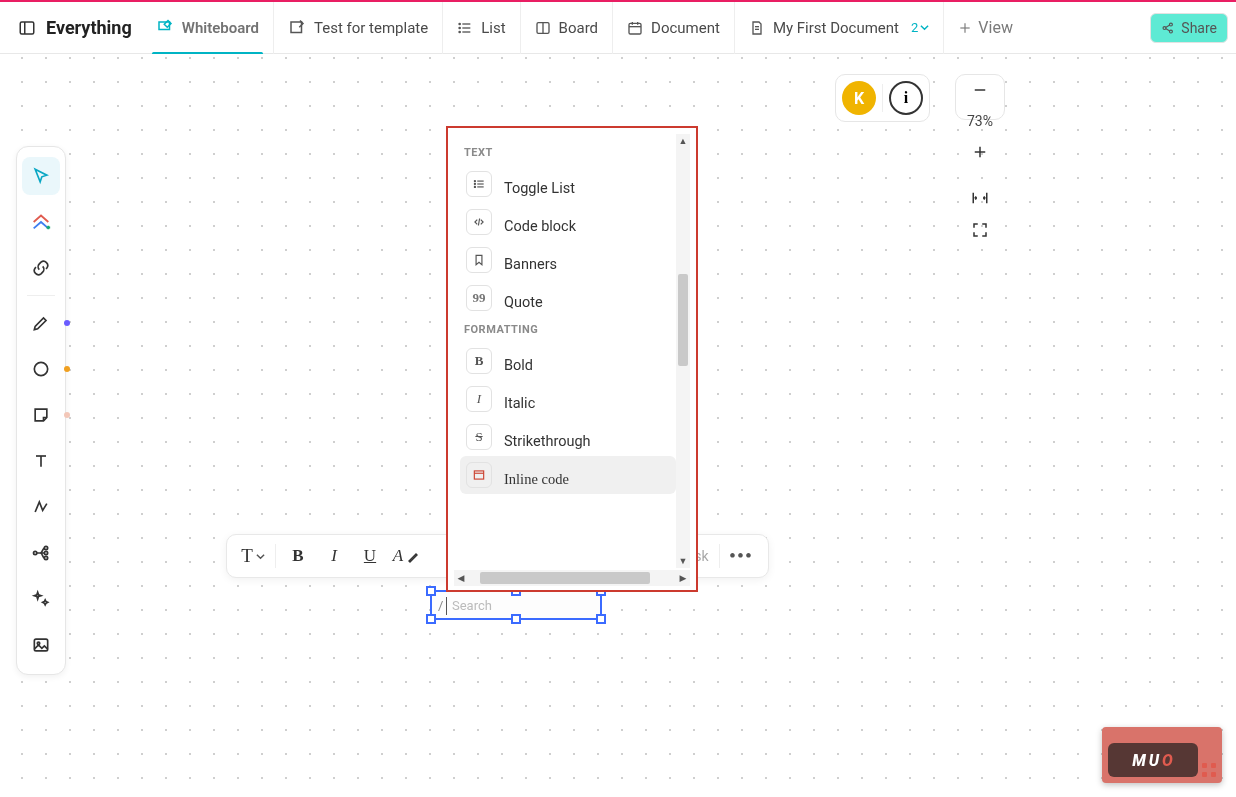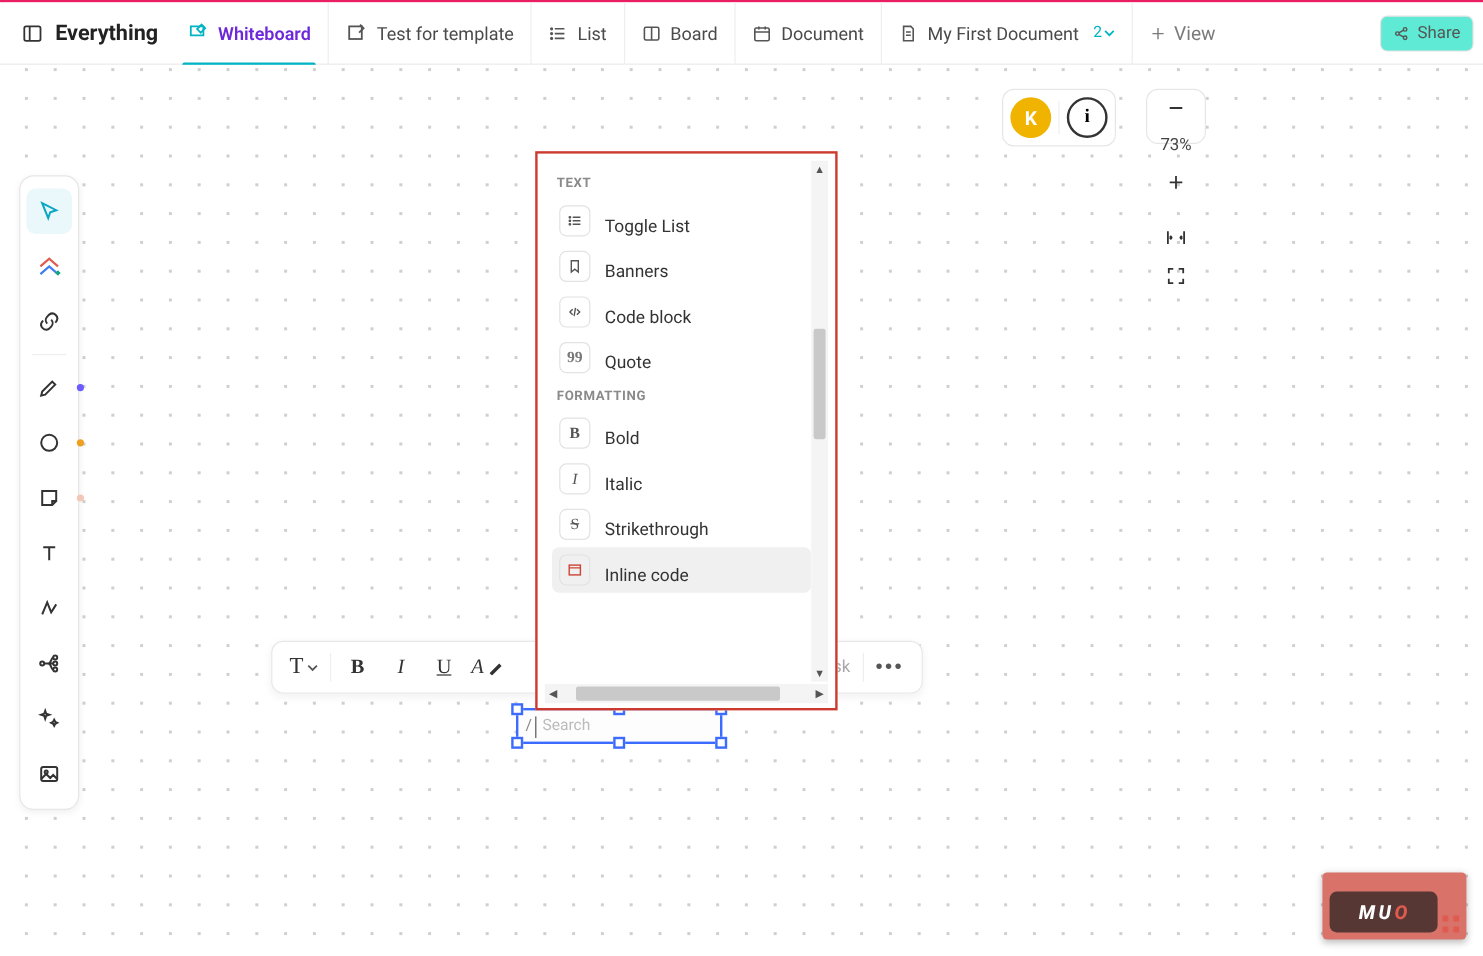--- a/index.html
+++ b/index.html
@@ -7,21 +7,21 @@
 
 
 .outer-frame { position:absolute; inset:0; border:1px solid #d0d0d0; border-radius:6px; }
 .top-pink { position:absolute; top:0; left:0; right:0; height:2px; background:#e91e63; }
 
 
 .tabbar { position:absolute; top:2px; left:0; right:0; height:52px; background:#fff; border-bottom:1px solid #e8e8e8; display:flex; align-items:center; padding:0 8px; }
 .title-everything { display:flex; align-items:center; gap:10px; font-weight:700; font-size:18px; color:#222; padding:0 10px; }
 .tab { display:flex; align-items:center; gap:8px; padding:0 14px; height:52px; font-size:15px; color:#4a4a4a; cursor:pointer; border-right:1px solid #eee; position:relative; }
 .tab:first-of-type { border-left:1px solid #eee; }
-.tab.active { color:#6d28d9; font-weight:600; }
+.tab.active { color:#737373; font-weight:600; }
 .tab.active::after { content:""; position:absolute; left:10px; right:10px; bottom:-1px; height:3px; background:#00b4c4; border-radius:2px; }
 .badge2 { color:#00b4c4; font-size:13px; margin-left:4px; display:flex; align-items:center; gap:2px; }
 .add-view { display:flex; align-items:center; gap:6px; color:#7a7a7a; padding:0 14px; }
 .share-btn { margin-left:auto; border:1px solid #e2e2e2; border-radius:6px; padding:6px 10px; display:flex; align-items:center; gap:6px; font-size:14px; color:#555; background:#5eead4; }
 
 
 .canvas { position:absolute; top:54px; left:0; right:0; bottom:0; background:#fff; background-image: radial-gradient(#cfcfcf 1.2px, transparent 1.2px); background-size:24px 24px; background-position: 10px 16px; }
 
 
 .left-tools { position:absolute; top:146px; left:16px; width:50px; background:#fff; border:1px solid #e6e6e6; border-radius:12px; box-shadow:0 2px 6px rgba(0,0,0,.06); display:flex; flex-direction:column; align-items:center; padding:6px 0; }
@@ -55,21 +55,21 @@
 .fmt-sep { width:1px; height:24px; background:#eee; margin:0 4px; }
 .task-pill { display:flex; align-items:center; gap:6px; color:#a7a7a7; padding:0 6px; font-size:14px; }
 .more-dots { letter-spacing:2px; font-weight:700; color:#555; }
 
 
 .popup-wrap { position:absolute; left:446px; top:126px; width:252px; height:466px; border:2px solid #cc3a2f; background:#fff; }
 .popup-inner { position:absolute; inset:6px 6px 22px 6px; background:#fff; display:flex; }
 .menu-col { flex:1; overflow:hidden; padding:6px 0 0 6px; }
 .menu-head { font-size:11px; font-weight:700; color:#8a8a8a; letter-spacing:.5px; padding:6px 4px 6px 4px; }
 .menu-item { display:flex; align-items:flex-end; gap:12px; padding:6px 6px; border-radius:6px; cursor:pointer; }
-.menu-item.sel { background:#f0f0f0; }
+.menu-item.sel { background:#f0f0f0;font-family:Liberation Serif, serif; }
 .menu-ico { width:26px; height:26px; border:1px solid #e2e2e2; border-radius:6px; display:flex; align-items:center; justify-content:center; color:#555; font-size:13px; }
 .menu-lbl { font-size:14.5px; color:#333; }
 
 .vscroll { width:14px; background:#f4f4f4; position:relative; }
 .vscroll .up,.vscroll .dn { position:absolute; left:0; right:0; height:14px; display:flex; align-items:center; justify-content:center; font-size:9px; color:#555; }
 .vscroll .up{top:0} .vscroll .dn{bottom:0}
 .vscroll .thumb { position:absolute; left:2px; right:2px; top:140px; height:92px; background:#c9c9c9; border-radius:2px; }
 
 .hscroll { position:absolute; left:6px; right:6px; bottom:4px; height:16px; background:#f4f4f4; display:flex; align-items:center; }
 .hscroll .lt,.hscroll .rt { width:14px; height:16px; display:flex; align-items:center; justify-content:center; font-size:9px; color:#555;}
@@ -357,32 +357,32 @@
               <circle cx="5" cy="7" r="1"></circle>
               <circle cx="5" cy="12" r="1"></circle>
               <circle cx="5" cy="17" r="1"></circle>
             </svg>
           </div>
         <div class="menu-lbl">Toggle List</div>
       </div>
       <div class="menu-item">
         <div class="menu-ico">
             <svg width="14" height="14" viewBox="0 0 24 24" stroke="#555" stroke-width="2" fill="none">
+              <path d="M9 8l-4 4 4 4M15 8l4 4-4 4M13 6l-2 12"></path>
+            </svg>
+          </div>
+        <div class="menu-lbl">Code block</div>
+      </div>
+      <div class="menu-item">
+        <div class="menu-ico">
+            <svg width="14" height="14" viewBox="0 0 24 24" stroke="#555" stroke-width="2" fill="none">
               <path d="M7 4h10v16l-5-4-5 4z"></path>
             </svg>
           </div>
         <div class="menu-lbl">Banners</div>
-      </div>
-      <div class="menu-item">
-        <div class="menu-ico">
-            <svg width="14" height="14" viewBox="0 0 24 24" stroke="#555" stroke-width="2" fill="none">
-              <path d="M9 8l-4 4 4 4M15 8l4 4-4 4M13 6l-2 12"></path>
-            </svg>
-          </div>
-        <div class="menu-lbl">Code block</div>
       </div>
       <div class="menu-item">
         <div class="menu-ico" style="font-family:Georgia;font-weight:700;color:#777">99</div>
         <div class="menu-lbl">Quote</div>
       </div>
 
       <div class="menu-head">FORMATTING</div>
       <div class="menu-item">
         <div class="menu-ico" style="font-weight:800;font-family:Times">B</div>
         <div class="menu-lbl">Bold</div>

